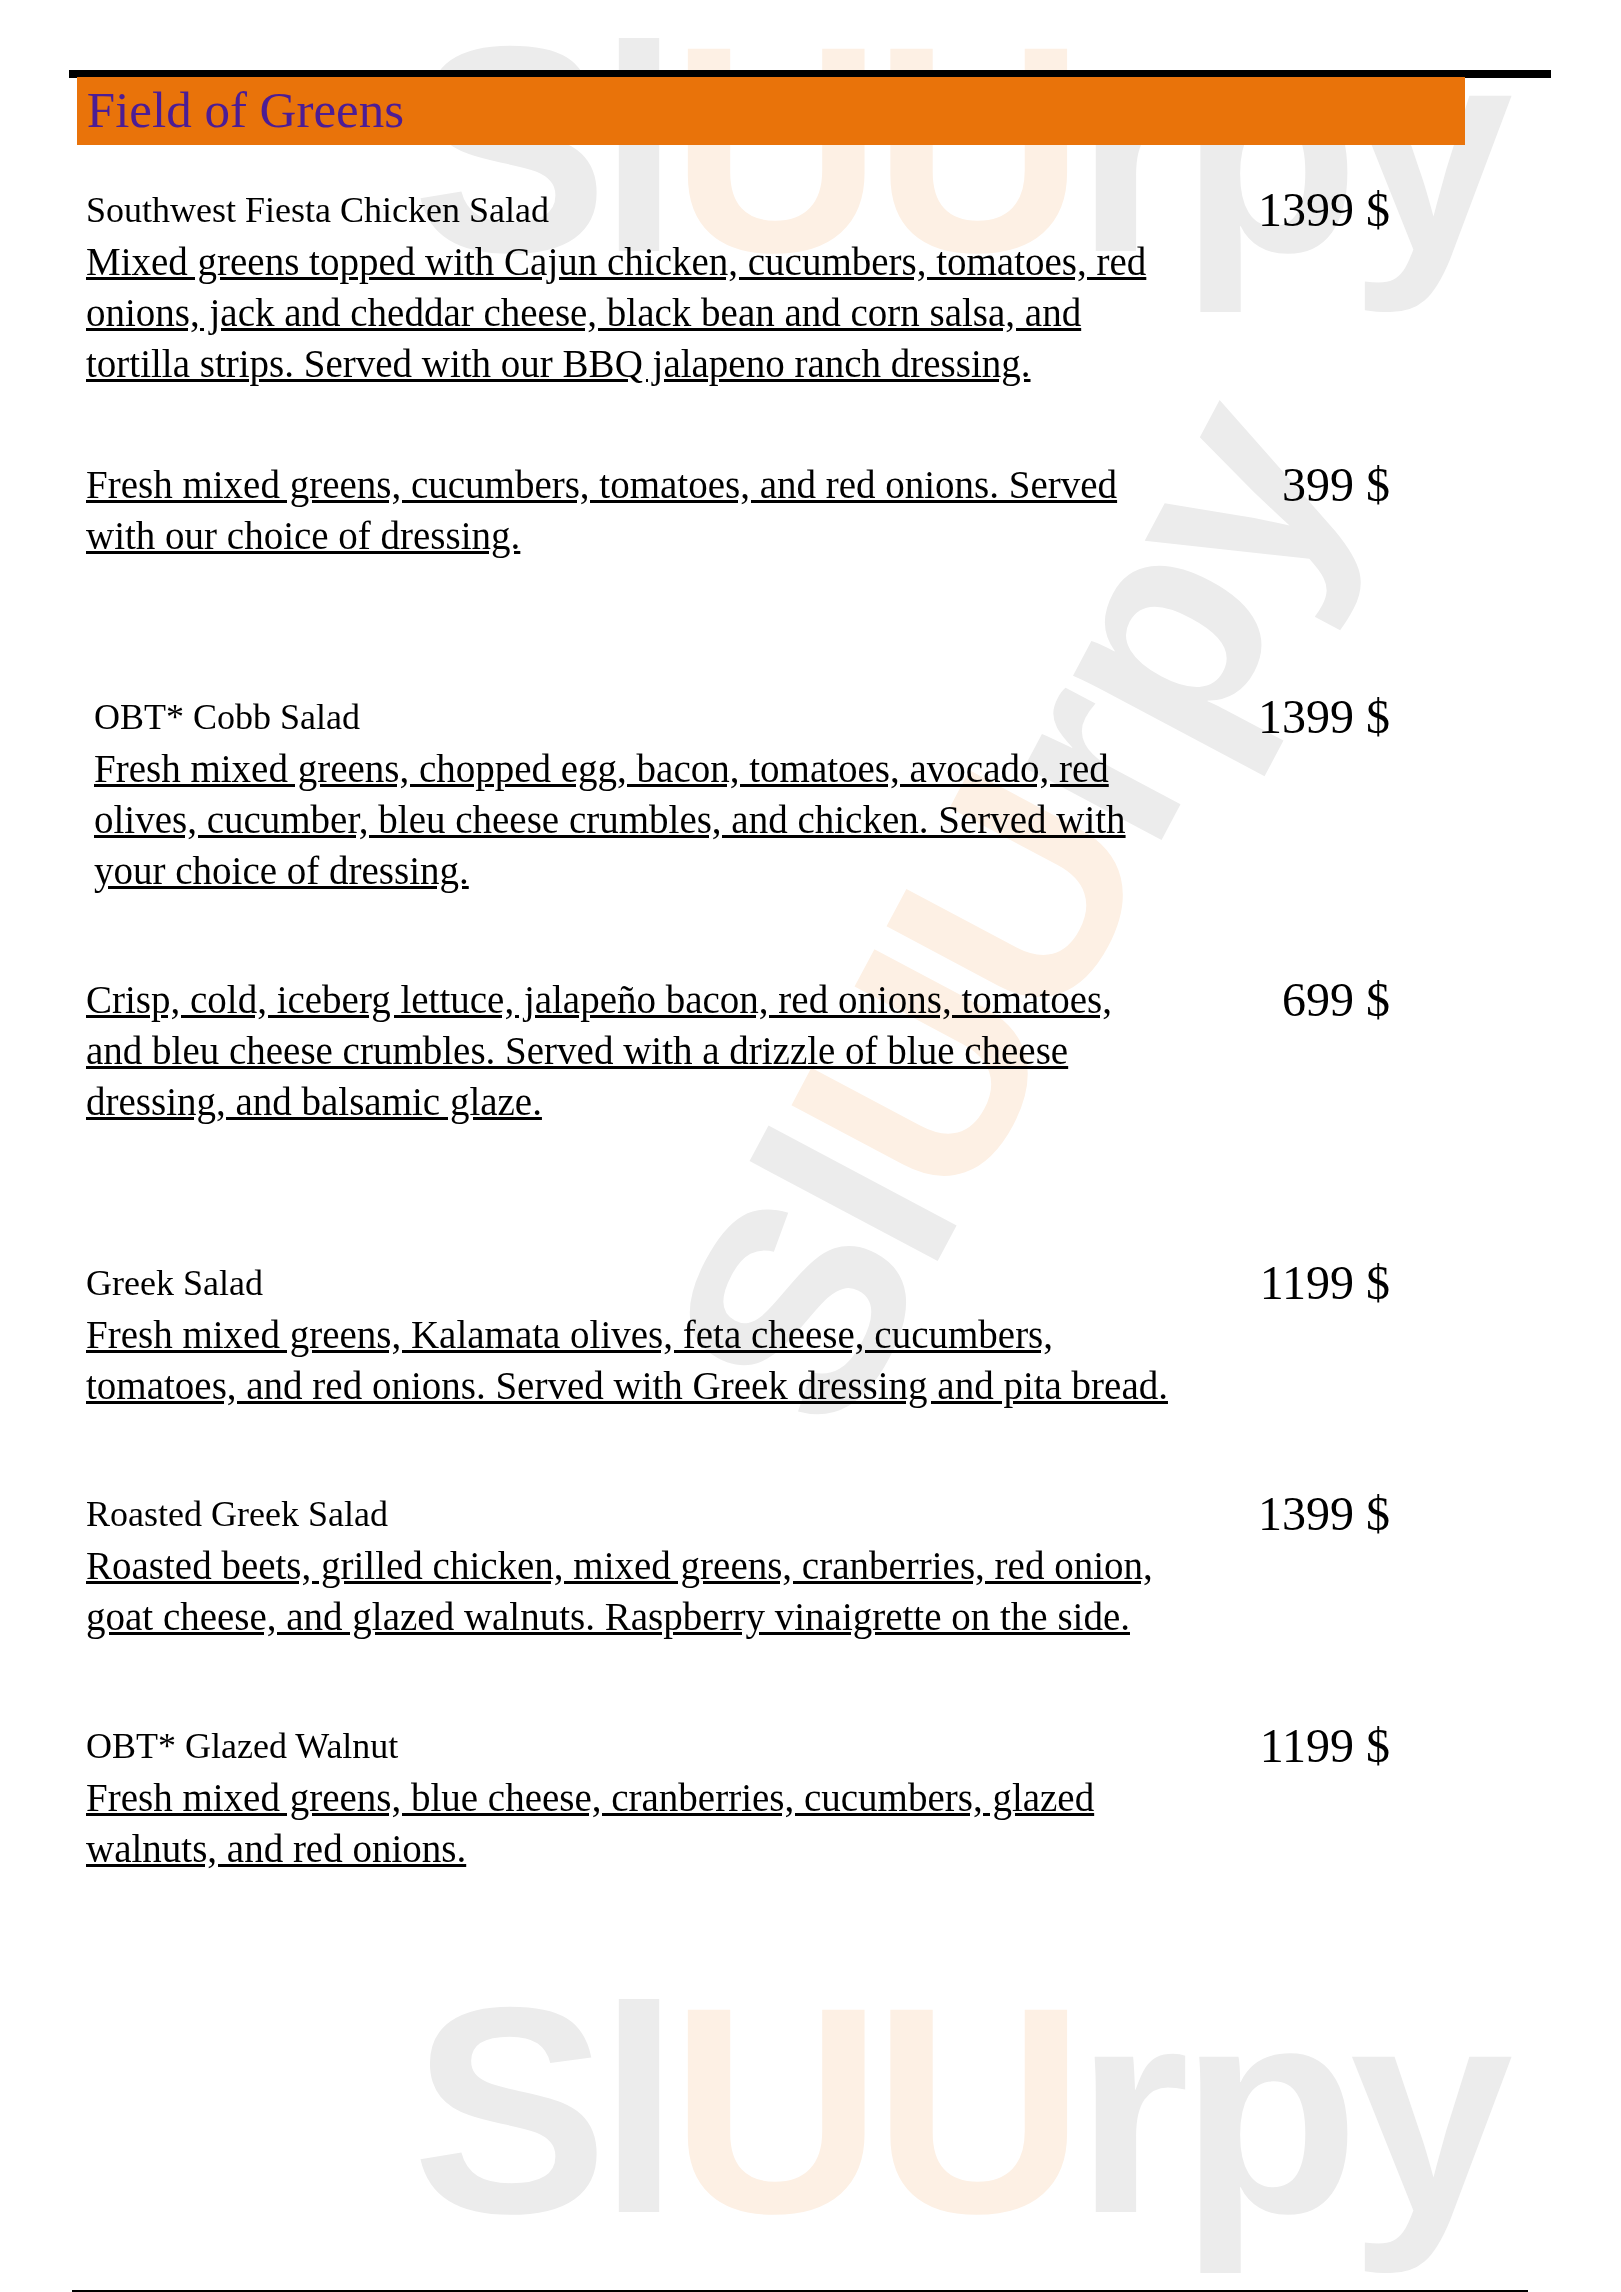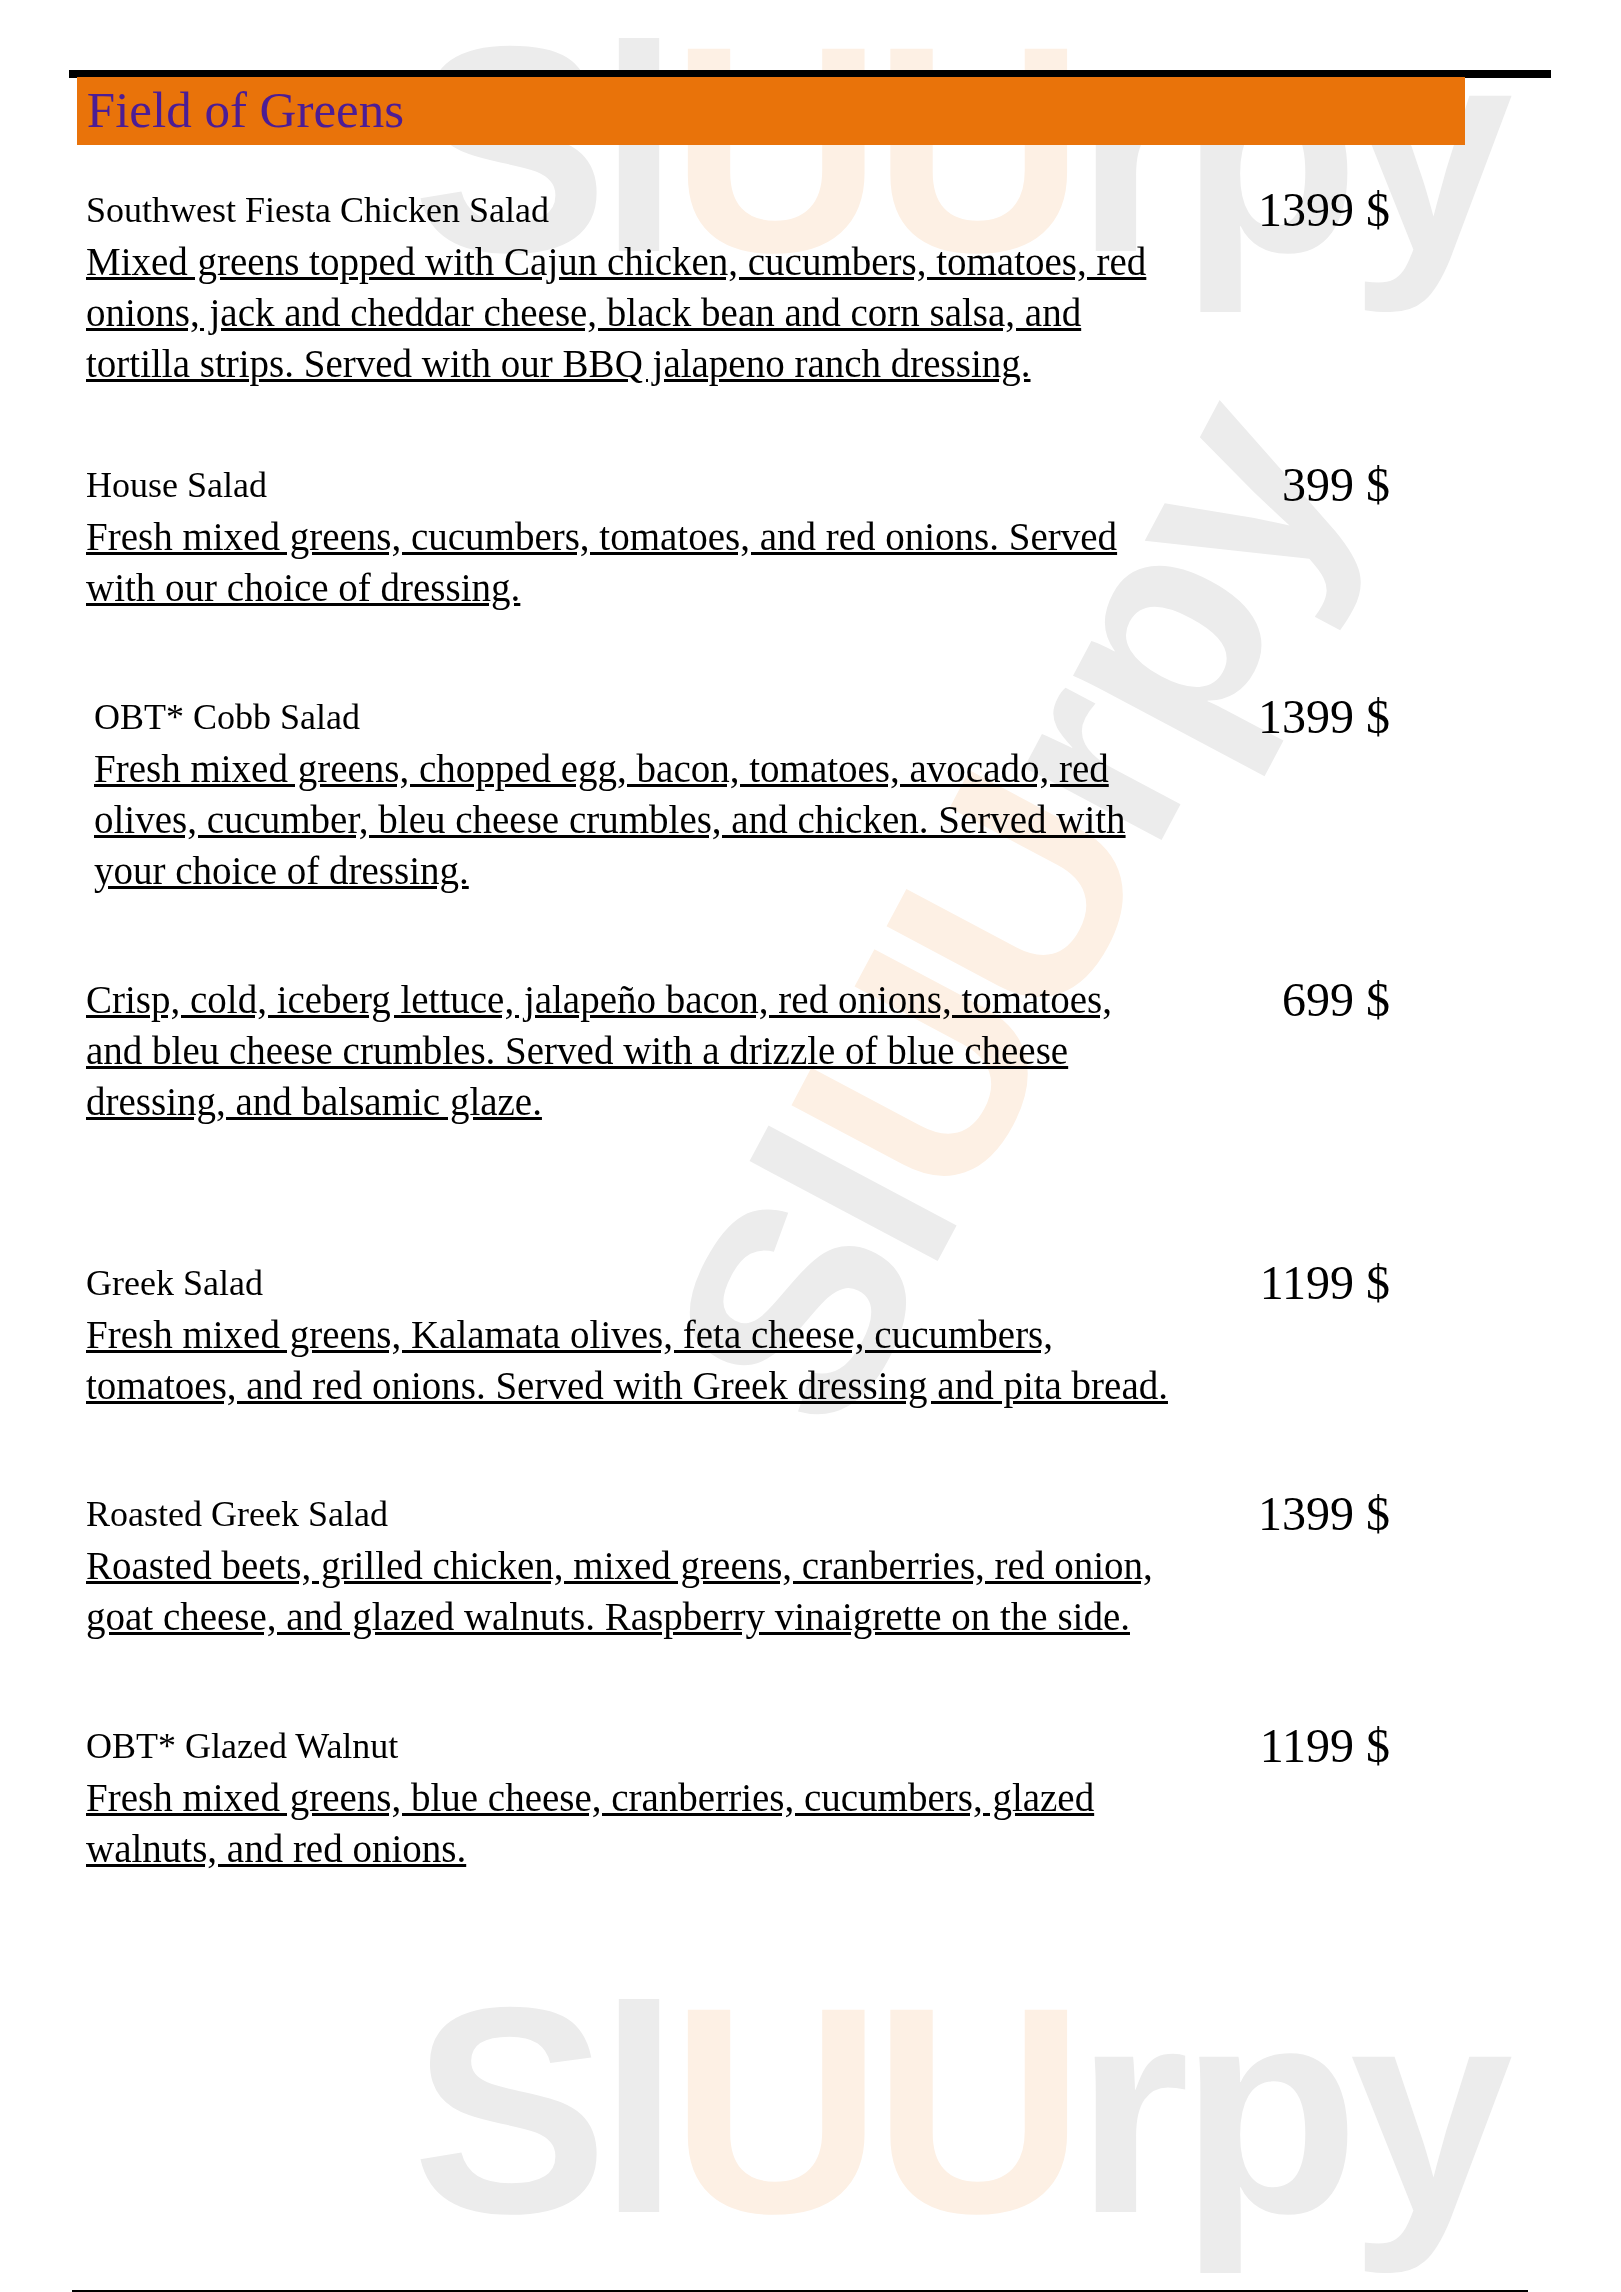--- a/index.html
+++ b/index.html
@@ -122,21 +122,20 @@
 
 <div class="menu">
   <div class="item" style="position:absolute; top:8px; left:0; right:0;">
     <span class="item-name">Southwest Fiesta Chicken Salad</span>
     <span class="item-price">1399 $</span>
     <div class="item-desc">Mixed greens topped with Cajun chicken, cucumbers, tomatoes, red
 onions, jack and cheddar cheese, black bean and corn salsa, and
 tortilla strips.  Served with our BBQ jalapeno ranch dressing.</div>
   </div>
   <div class="item" style="position:absolute; top:283px; left:0; right:0;">
-    <span class="item-name">House Salad</span>
     <span class="item-price">399 $</span>
     <div class="item-desc">Fresh mixed greens, cucumbers, tomatoes, and red onions. Served
 with our choice of dressing.</div>
   </div>
   <div class="item" style="position:absolute; top:515px; left:8px; right:0;">
     <span class="item-name">OBT* Cobb Salad</span>
     <span class="item-price">1399 $</span>
     <div class="item-desc">Fresh mixed greens, chopped egg, bacon, tomatoes, avocado, red
 olives, cucumber, bleu cheese crumbles, and chicken. Served with
 your choice of dressing.</div>

